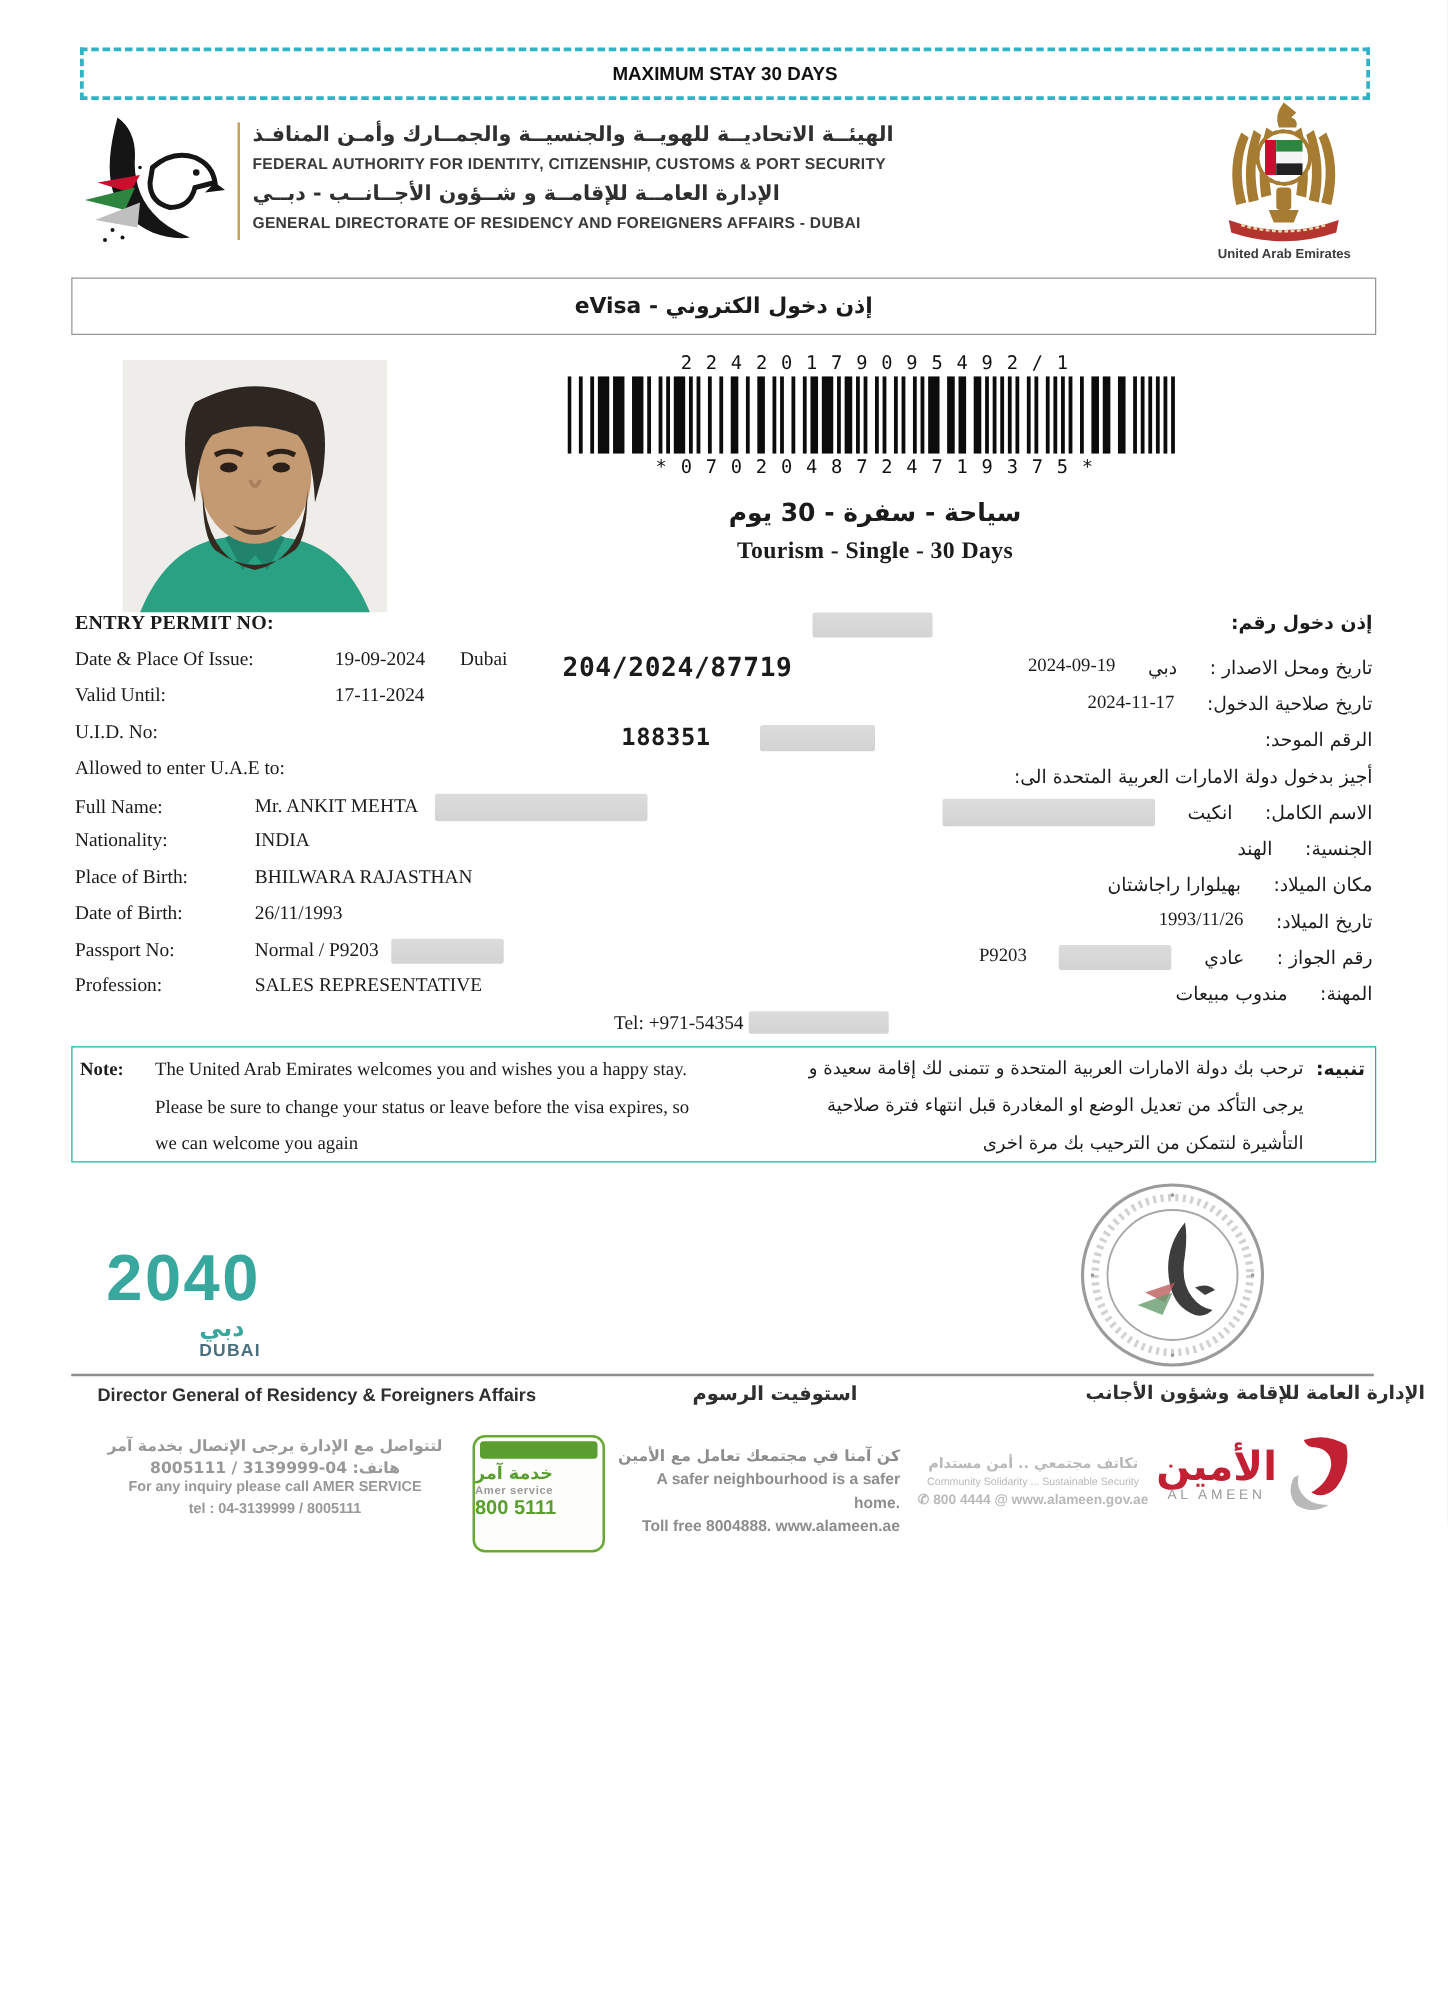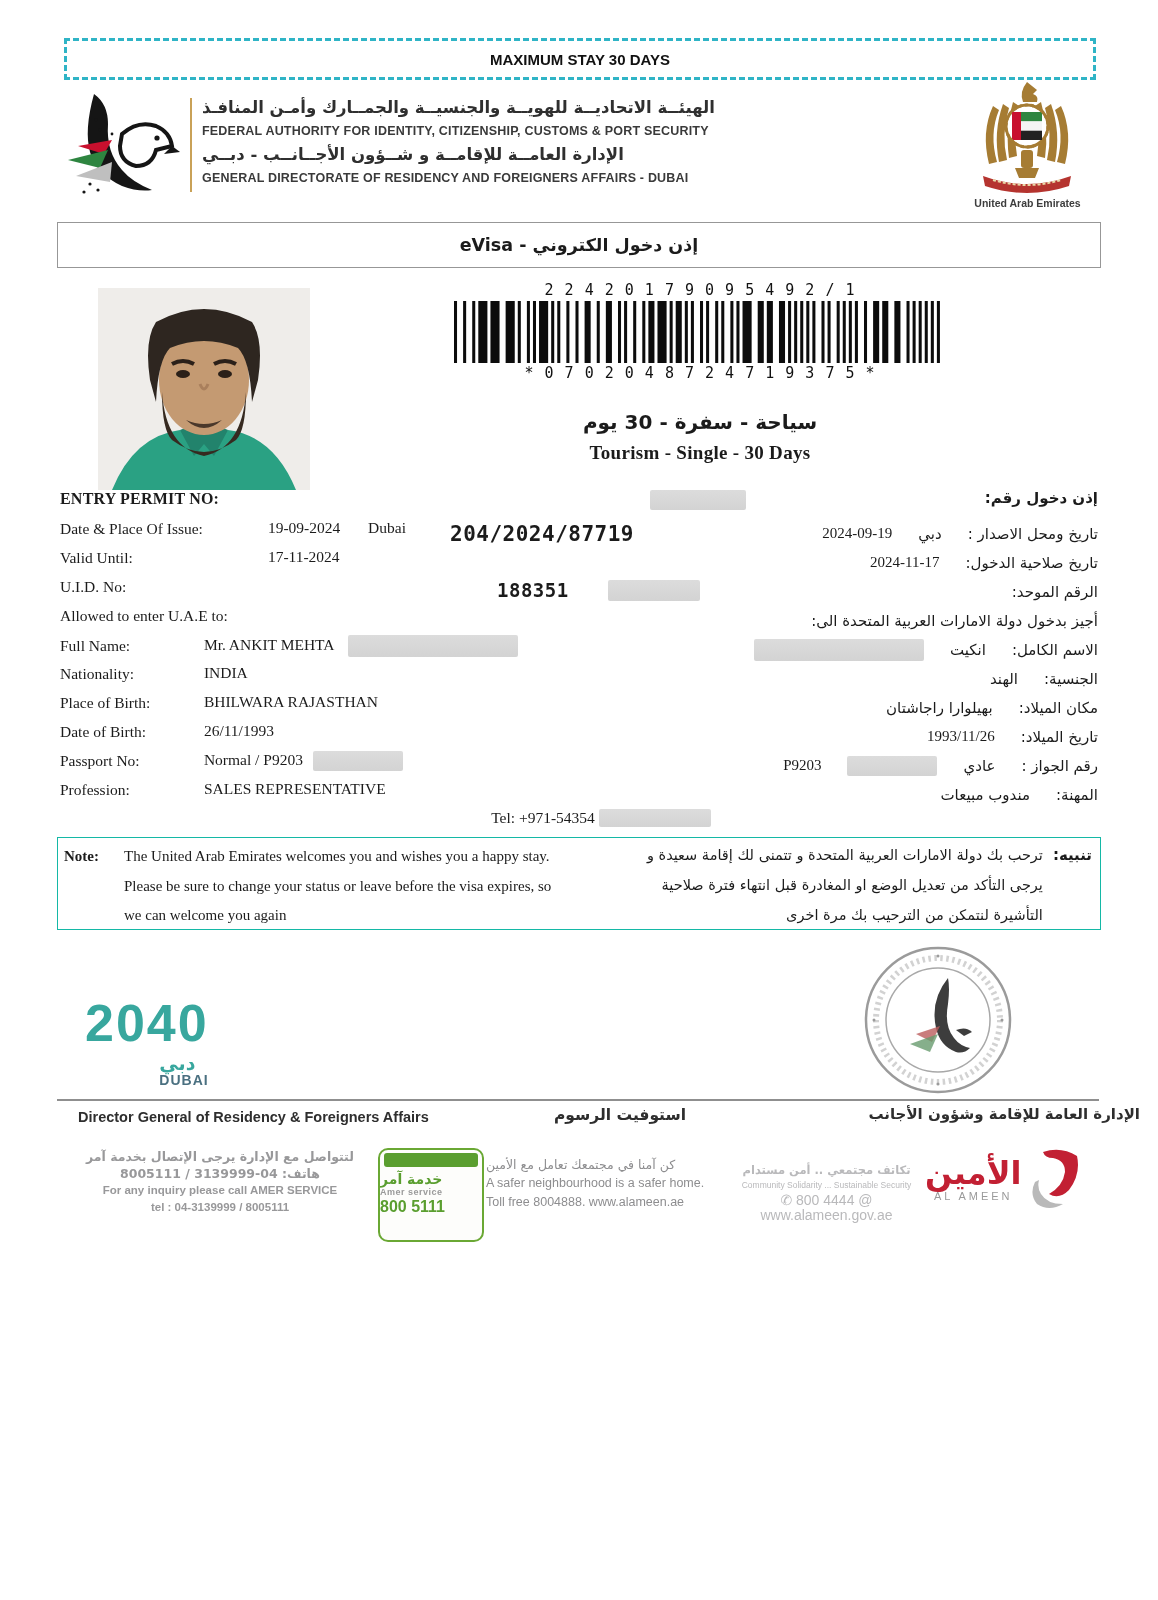--- a/index.html
+++ b/index.html
@@ -26,21 +26,21 @@
   .title-bar{position:absolute;left:57px;top:222px;width:1042px;height:44px;border:1px solid #979797;
              display:flex;align-items:center;justify-content:center;font-weight:bold;font-size:17.5px;}
 
   
   .photo{position:absolute;left:98px;top:288px;width:212px;height:202px;}
 
   
   .barcode-area{position:absolute;left:452px;top:281px;width:496px;text-align:center;}
   .bc-num{font-family:"DejaVu Sans Mono","Liberation Mono",monospace;font-size:15px;letter-spacing:1px;color:#111;}
   .bc-svg{display:block;margin:2px auto 1px auto;}
-  .visa-type-ar{margin-top:28px;font-weight:bold;font-size:20px;direction:rtl;}
+  .visa-type-ar{margin-top:16px;font-weight:bold;font-size:20px;direction:rtl;}
   .visa-type-en{margin-top:8px;font-weight:bold;font-size:19px;letter-spacing:.3px;}
 
   
   .permit-row{position:absolute;left:60px;top:487px;width:1038px;height:28px;}
   .permit-label-en{position:absolute;left:0;top:3px;font-weight:bold;font-size:16px;letter-spacing:.2px;}
   .permit-no{position:absolute;left:390px;top:0;font-family:"DejaVu Sans Mono","Liberation Mono",monospace;
              font-weight:bold;font-size:21px;letter-spacing:.5px;margin-top:35px;}
   .permit-label-ar{position:absolute;right:0;top:2px;font-weight:bold;font-size:15px;direction:rtl;}
 
   
@@ -93,29 +93,29 @@
              font-family:"Liberation Sans",sans-serif;font-weight:bold;font-size:11.5px;line-height:17px;}
   .amer-text .ar-line{font-size:12.5px;direction:rtl;}
   .amer-badge{position:absolute;left:378px;top:1148px;width:102px;height:90px;border:2px solid #6aa834;
               border-radius:10px;background:#fdfdfb;overflow:hidden;text-align:left;}
   .ab-top{height:14px;background:#5a9e2f;margin:3px 4px 4px 4px;border-radius:3px;}
   .ab-ar{font-size:14px;font-weight:bold;color:#5a9e2f;direction:rtl;line-height:16px;}
   .ab-en{font-family:"Liberation Sans",sans-serif;font-size:9px;font-weight:bold;color:#9a9a9a;
          letter-spacing:.5px;line-height:10px;}
   .ab-no{font-family:"Liberation Sans",sans-serif;font-size:16px;font-weight:bold;color:#5a9e2f;line-height:20px;}
 
-  .safer-block{position:absolute;left:486px;top:1155px;width:234px;text-align:left;color:#8d8d8f;
-               font-family:"Liberation Sans",sans-serif;font-weight:normal;font-size:12.5px;line-height:19px;}
+  .safer-block{position:absolute;left:486px;top:1155px;width:234px;text-align:right;color:#8d8d8f;
+               font-family:"Liberation Sans",sans-serif;font-weight:bold;font-size:12.5px;line-height:19px;}
   .safer-block .ar-line{font-size:12.5px;direction:rtl;}
 
   .community-block{position:absolute;left:734px;top:1163px;width:185px;text-align:center;color:#b9b9bb;
                    font-family:"Liberation Sans",sans-serif;line-height:15px;}
   .cb-ar{font-size:11.5px;font-weight:bold;direction:rtl;}
   .cb-en{font-size:8.5px;}
-  .cb-contact{font-size:14px;}
+  .cb-contact{font-size:11px;font-weight:bold;}
 
   .alameen{position:absolute;left:925px;top:1148px;display:flex;align-items:center;gap:6px;}
   .al-col{display:flex;flex-direction:column;align-items:center;line-height:1;}
   .al-ar{font-size:32px;font-weight:bold;color:#c22033;direction:rtl;}
   .al-en{font-family:"Liberation Sans",sans-serif;font-size:11px;letter-spacing:3px;color:#9a9a9a;margin-top:2px;}
 </style>
 </head>
 <body>
 
 <div class="page">

